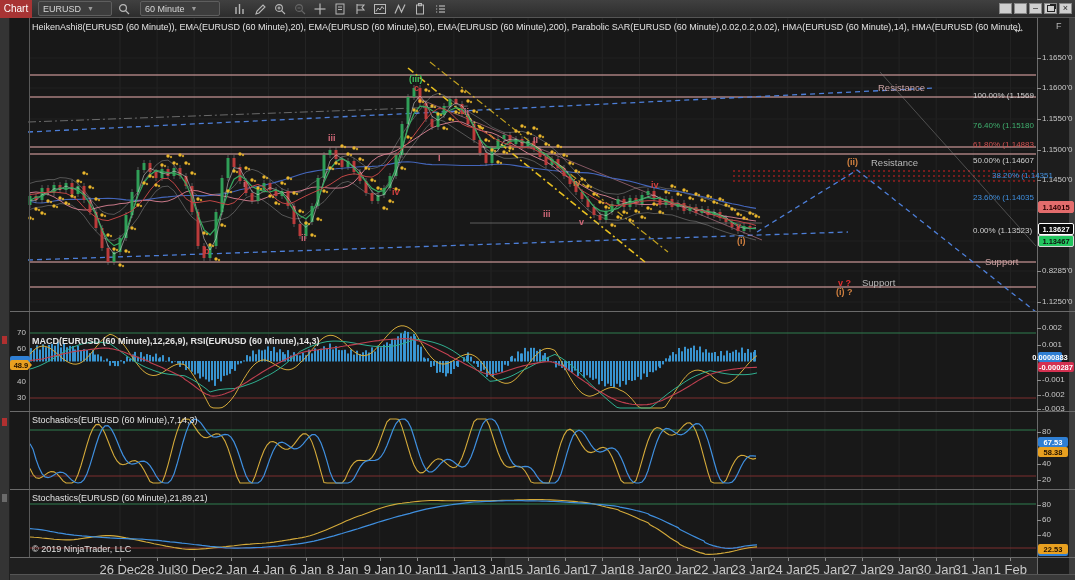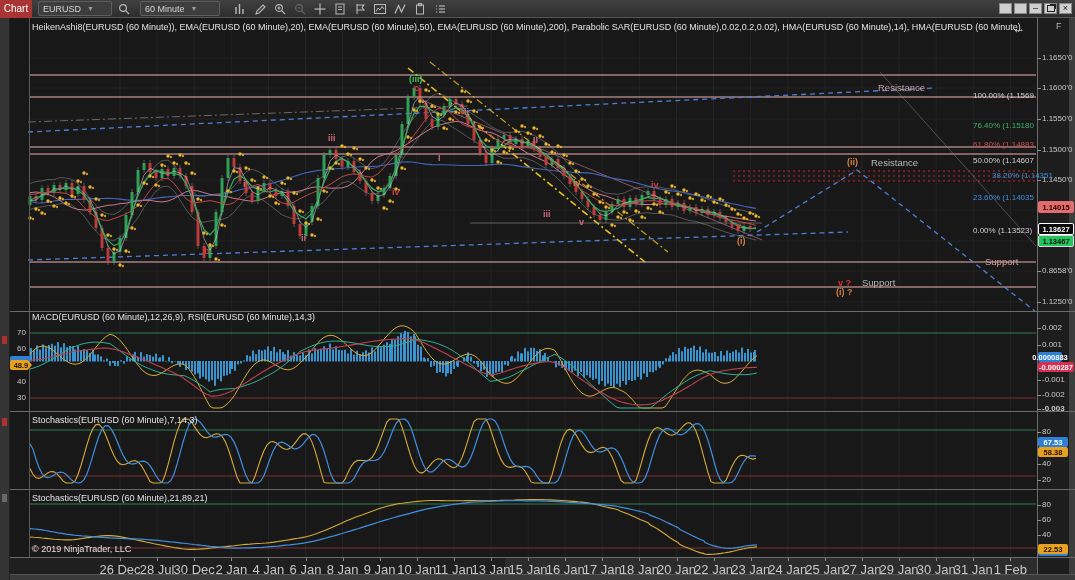--- a/index.html
+++ b/index.html
@@ -1116,38 +1116,38 @@
       <path stroke="#3f8fdf" stroke-width="1.2" d="M30.0 528.6L34.0 529.0L38.0 529.4L42.0 529.8L46.0 530.5L50.0 531.3L54.0 532.0L58.0 532.8L62.0 533.4L66.0 534.1L70.0 534.6L74.0 535.1L78.0 535.5L82.0 535.9L86.0 536.2L90.0 536.5L94.0 536.8L98.0 537.1L102.0 537.4L106.0 537.6L110.0 537.9L114.0 538.1L118.0 538.3L122.0 538.5L126.0 538.6L130.0 538.8L134.0 538.9L138.0 539.0L142.0 539.2L146.0 539.5L150.0 539.8L154.0 540.1L158.0 540.4L162.0 540.9L166.0 541.3L170.0 541.8L174.0 542.2L178.0 542.6L182.0 543.1L186.0 543.5L190.0 544.0L194.0 544.5L198.0 544.9L202.0 545.4L206.0 545.8L210.0 546.3L214.0 546.7L218.0 547.1L222.0 547.5L226.0 547.8L230.0 548.0L234.0 548.1L238.0 548.1L242.0 548.0L246.0 547.9L250.0 547.8L254.0 547.6L258.0 547.5L262.0 547.3L266.0 547.0L270.0 546.7L274.0 546.4L278.0 546.1L282.0 545.6L286.0 545.2L290.0 544.8L294.0 544.3L298.0 543.9L302.0 543.3L306.0 542.7L310.0 541.9L314.0 541.1L318.0 540.2L322.0 539.1L326.0 538.0L330.0 536.9L334.0 535.8L338.0 534.6L342.0 533.5L346.0 532.3L350.0 531.1L354.0 529.9L358.0 528.7L362.0 527.4L366.0 526.1L370.0 524.9L374.0 523.6L378.0 522.3L382.0 521.1L386.0 519.9L390.0 518.7L394.0 517.5L398.0 516.4L402.0 515.4L406.0 514.3L410.0 513.3L414.0 512.2L418.0 511.2L422.0 510.2L426.0 509.2L430.0 508.4L434.0 507.6L438.0 506.9L442.0 506.2L446.0 505.6L450.0 505.0L454.0 504.4L458.0 503.8L462.0 503.3L466.0 502.8L470.0 502.4L474.0 502.0L478.0 501.8L482.0 501.6L486.0 501.4L490.0 501.3L494.0 501.1L498.0 500.9L502.0 500.8L506.0 500.7L510.0 500.7L514.0 500.7L518.0 500.7L522.0 500.7L526.0 500.8L530.0 500.9L534.0 500.9L538.0 501.0L542.0 501.1L546.0 501.2L550.0 501.4L554.0 501.5L558.0 501.7L562.0 501.9L566.0 502.1L570.0 502.4L574.0 502.6L578.0 502.8L582.0 503.1L586.0 503.4L590.0 503.7L594.0 504.0L598.0 504.3L602.0 504.7L606.0 505.1L610.0 505.5L614.0 505.9L618.0 506.5L620.0 507.1L624.0 507.8L628.0 508.6L632.0 509.5L636.0 510.5L640.0 511.4L644.0 512.5L648.0 513.7L650.0 515.1L654.0 516.6L658.0 518.2L662.0 520.0L666.0 522.0L670.0 523.9L674.0 525.7L678.0 527.6L680.0 529.6L684.0 531.5L688.0 533.5L692.0 535.5L696.0 537.4L700.0 539.2L704.0 541.0L705.0 542.6L709.0 544.2L713.0 545.6L717.0 546.7L721.0 547.5L725.0 548.1L729.0 548.3L733.0 548.2L737.0 547.7L741.0 546.9L745.0 546.0L749.0 545.6L753.0 545.2L757.0 544.8" fill="none"></path>
     </svg>
 
   <div class="plot-left-border"></div>
   <div class="divider" style="top:311px;"></div>
   <div class="divider" style="top:411px;"></div>
   <div class="divider" style="top:489px;"></div>
   <div class="divider" style="top:557px;"></div>
 
   <div class="lbl ind-label" style="left:32px;top:22px;max-width:990px;overflow:hidden;">HeikenAshi8(EURUSD (60 Minute)), EMA(EURUSD (60 Minute),20), EMA(EURUSD (60 Minute),50), EMA(EURUSD (60 Minute),200), Parabolic SAR(EURUSD (60 Minute),0.02,0.2,0.02), HMA(EURUSD (60 Minute),14), HMA(EURUSD (60 Minute),33), Bollinger(EURUSD (60 Minute),2,14)</div>
-  <div class="lbl ind-label" style="left:32px;top:312px;">MACD(EURUSD (60 Minute),12,26,9), RSI(EURUSD (60 Minute),14,3)</div>
+  <div class="lbl ind-label" style="left:32px;top:336px;font-weight:bold;">MACD(EURUSD (60 Minute),12,26,9), RSI(EURUSD (60 Minute),14,3)</div>
   <div class="lbl ind-label" style="left:32px;top:415px;">Stochastics(EURUSD (60 Minute),7,14,3)</div>
   <div class="lbl ind-label" style="left:32px;top:493px;">Stochastics(EURUSD (60 Minute),21,89,21)</div>
   <div class="lbl ind-label" style="left:32px;top:544px;">© 2019 NinjaTrader, LLC</div>
   <div class="back-arrow" style="left:1012px;top:21px;">←</div>
   <div class="corner-f" style="left:1056px;top:21px;">F</div>
 
 <div class="lbl tick" style="left: 1042px; top: 53px;">1.1650'0</div>
     <div class="tickdash" style="left: 1037px; top: 58px;"></div>
     <div class="lbl tick" style="left: 1042px; top: 83px;">1.1600'0</div>
     <div class="tickdash" style="left: 1037px; top: 88px;"></div>
     <div class="lbl tick" style="left: 1042px; top: 114px;">1.1550'0</div>
     <div class="tickdash" style="left: 1037px; top: 119px;"></div>
     <div class="lbl tick" style="left: 1042px; top: 145px;">1.1500'0</div>
     <div class="tickdash" style="left: 1037px; top: 150px;"></div>
     <div class="lbl tick" style="left: 1042px; top: 175px;">1.1450'0</div>
     <div class="tickdash" style="left: 1037px; top: 180px;"></div>
-    <div class="lbl tick" style="left: 1042px; top: 266px;">0.8658'0</div>
+    <div class="lbl tick" style="left: 1042px; top: 266px;">0.8285'0</div>
     <div class="tickdash" style="left: 1037px; top: 271px;"></div>
     <div class="lbl tick" style="left: 1042px; top: 297px;">1.1250'0</div>
     <div class="tickdash" style="left: 1037px; top: 302px;"></div>
     <div class="badge" style="left: 1038px; top: 201px; width: 34px; background: rgb(227, 108, 108); color: rgb(42, 0, 0); border: 1px solid rgb(227, 108, 108);">1.14015</div>
     <div class="badge" style="left: 1038px; top: 223px; width: 34px; background: rgb(10, 10, 10); color: rgb(255, 255, 255); border: 1px solid rgb(255, 255, 255);">1.13627</div>
     <div class="badge" style="left: 1038px; top: 235px; width: 34px; background: #22c55e; color: rgb(17, 17, 17); border: 1px solid rgb(216, 216, 216);">1.13467</div>
     <div class="fib" style="top: 91px; color: rgb(207, 207, 207);"><span style="border-bottom-color: rgb(207, 207, 207);">100.00% (1.1569</span></div>
     <div class="fib" style="top: 121px; color: rgb(63, 175, 110);"><span style="border-bottom-color: rgb(63, 175, 110);">76.40% (1.15180</span></div>
     <div class="fib" style="top: 140px; color: rgb(208, 80, 80);"><span style="border-bottom-color: rgb(208, 80, 80);">61.80% (1.14883</span></div>
     <div class="fib" style="top: 156px; color: rgb(207, 207, 207);"><span style="border-bottom-color: rgb(207, 207, 207);">50.00% (1.14607</span></div>
@@ -1184,21 +1184,21 @@
     <div class="badge" style="left: 10px; top: 360px; width: 22px; background: rgb(232, 160, 32); color: rgb(32, 16, 0); clip-path: polygon(0px 0px, 80% 0px, 100% 50%, 80% 100%, 0px 100%);">48.9</div>
     <div style="left: 10px; top: 356px; width: 20px; height: 8px; background: rgb(47, 127, 212); z-index: 13; position: absolute; border-radius: 2px;"></div>
     <div class="lbl tick" style="left: 1042px; top: 323px;">0.002</div>
     <div class="tickdash" style="left: 1037px; top: 328px;"></div>
     <div class="lbl tick" style="left: 1042px; top: 340px;">0.001</div>
     <div class="tickdash" style="left: 1037px; top: 345px;"></div>
     <div class="lbl tick" style="left: 1042px; top: 375px;">-0.001</div>
     <div class="tickdash" style="left: 1037px; top: 380px;"></div>
     <div class="lbl tick" style="left: 1042px; top: 390px;">-0.002</div>
     <div class="tickdash" style="left: 1037px; top: 395px;"></div>
-    <div class="lbl tick" style="left: 1042px; top: 404px; font-weight: bold;">-0.003</div>
+    <div class="lbl tick" style="left: 1042px; top: 404px;">-0.003</div>
     <div class="tickdash" style="left: 1037px; top: 409px;"></div>
     <div class="lbl tick" style="left: 1042px; top: 427px;">80</div>
     <div class="tickdash" style="left: 1037px; top: 432px;"></div>
     <div class="lbl tick" style="left: 1042px; top: 459px;">40</div>
     <div class="tickdash" style="left: 1037px; top: 464px;"></div>
     <div class="lbl tick" style="left: 1042px; top: 475px;">20</div>
     <div class="tickdash" style="left: 1037px; top: 480px;"></div>
     <div class="lbl tick" style="left: 1042px; top: 500px;">80</div>
     <div class="tickdash" style="left: 1037px; top: 505px;"></div>
     <div class="lbl tick" style="left: 1042px; top: 515px;">60</div>

